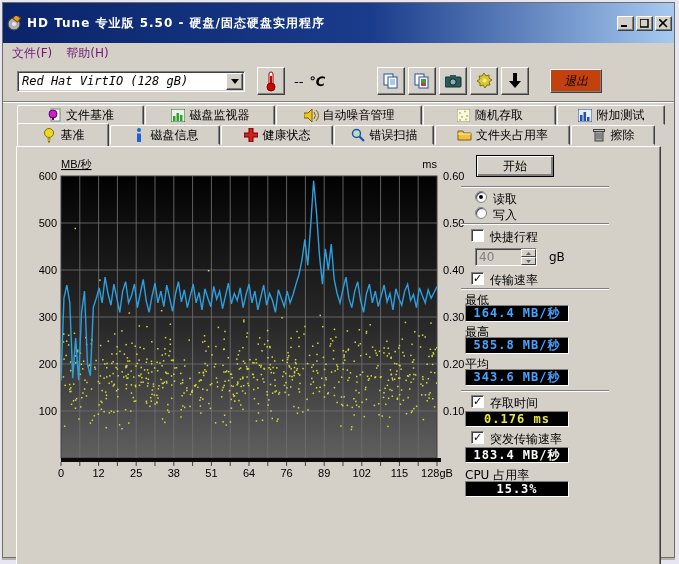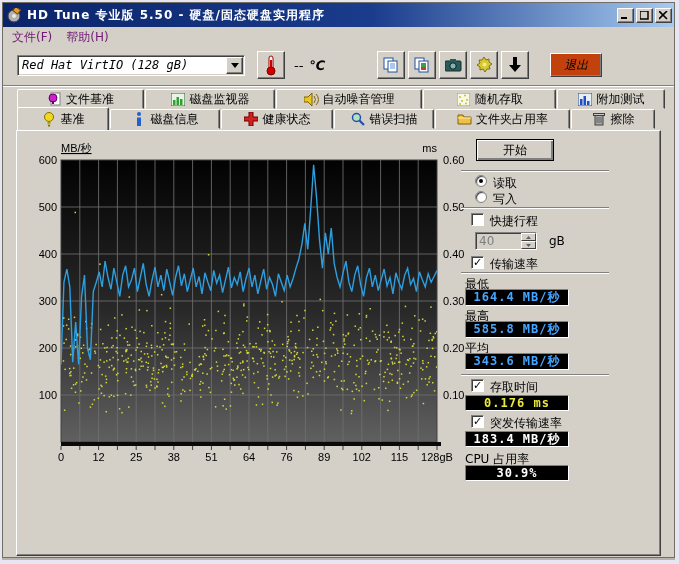--- a/index.html
+++ b/index.html
@@ -2,21 +2,21 @@
 <html><head>
 <meta charset="utf-8">
 <style>
   * { box-sizing: border-box; margin: 0; padding: 0; }
   html,body { width:679px; height:564px; }
   body { font-family:"DejaVu Sans","Liberation Sans",sans-serif; font-size:12px; background:#e8e5f2; overflow:hidden; }
   .frame { position:absolute; inset:0; background:#e8e5f2; }
   .window { position:absolute; left:2px; top:2px; width:673px; height:556px; background:#d4d0c8;
             border:1px solid #716f64; box-shadow:0 2px 0 #b8b4ac; }
   
-  .titlebar { height:24px; display:flex; align-items:center; padding:0 2px 0 4px;
+  .titlebar { height:40px; display:flex; align-items:center; padding:0 2px 0 4px;
               background:linear-gradient(90deg,#0a246a 0%,#1a3c8c 55%,#a6caf0 100%); color:#fff; }
   .titlebar .ttext { font-weight:bold; font-size:12px; margin-left:5px; flex:1;
                      white-space:nowrap; overflow:hidden; letter-spacing:1px; }
   .winbtn { width:17px; height:15px; margin-left:2px; background:#d4d0c8;
             border:1px solid; border-color:#fff #404040 #404040 #fff;
             box-shadow:inset -1px -1px 0 #808080; display:flex; align-items:center; justify-content:center; }
   
   .menubar { height:20px; display:flex; align-items:center; padding-left:2px; background:#d4d0c8; }
   .menuitem { padding:2px 7px; color:#701a75; }
   
@@ -1134,17 +1134,17 @@
     </div>
     <div class="abs lcd yellow" style="left:448px; top:264px; width:104px; height:16px;">0.176 ms</div>
 
     <div class="abs chkrow" style="left:454px; top:284px;">
       <span class="chk">✓</span>
       <span>突发传输速率</span>
     </div>
     <div class="abs lcd white" style="left:448px; top:300px; width:104px; height:16px;">183.4 MB/秒</div>
 
     <span class="abs plabel" style="left:448px; top:320px;">CPU 占用率</span>
-    <div class="abs lcd white" style="left:448px; top:334px; width:104px; height:16px;">30.9%</div>
+    <div class="abs lcd white" style="left:448px; top:334px; width:104px; height:16px;">15.3%</div>
 
   </div>
 </div>
 </div>
 
 </body></html>

